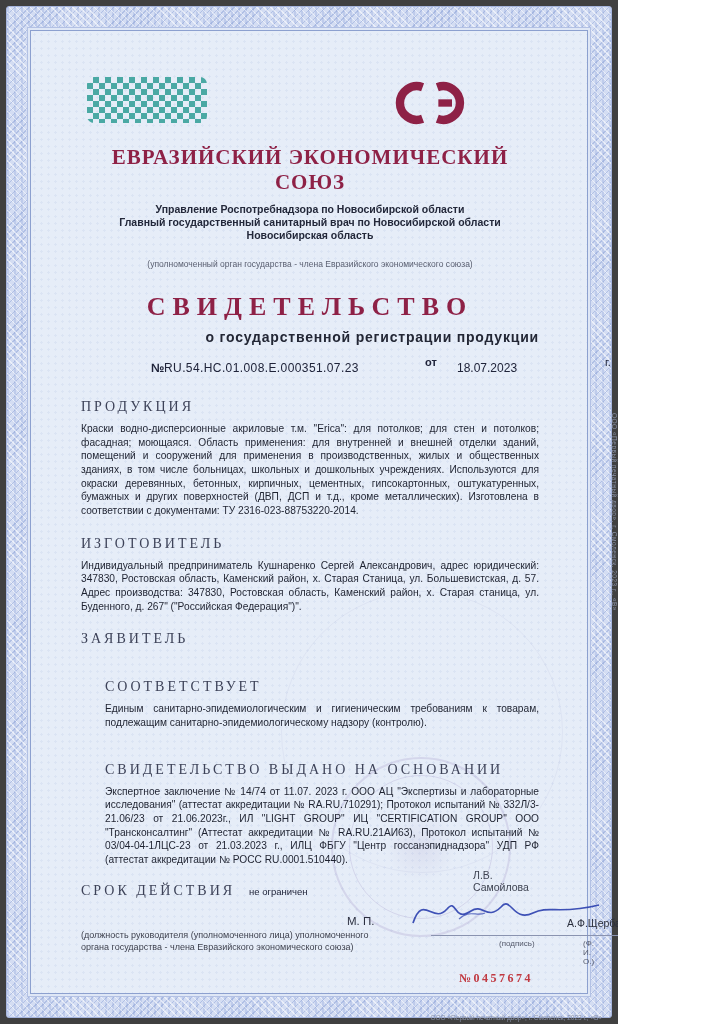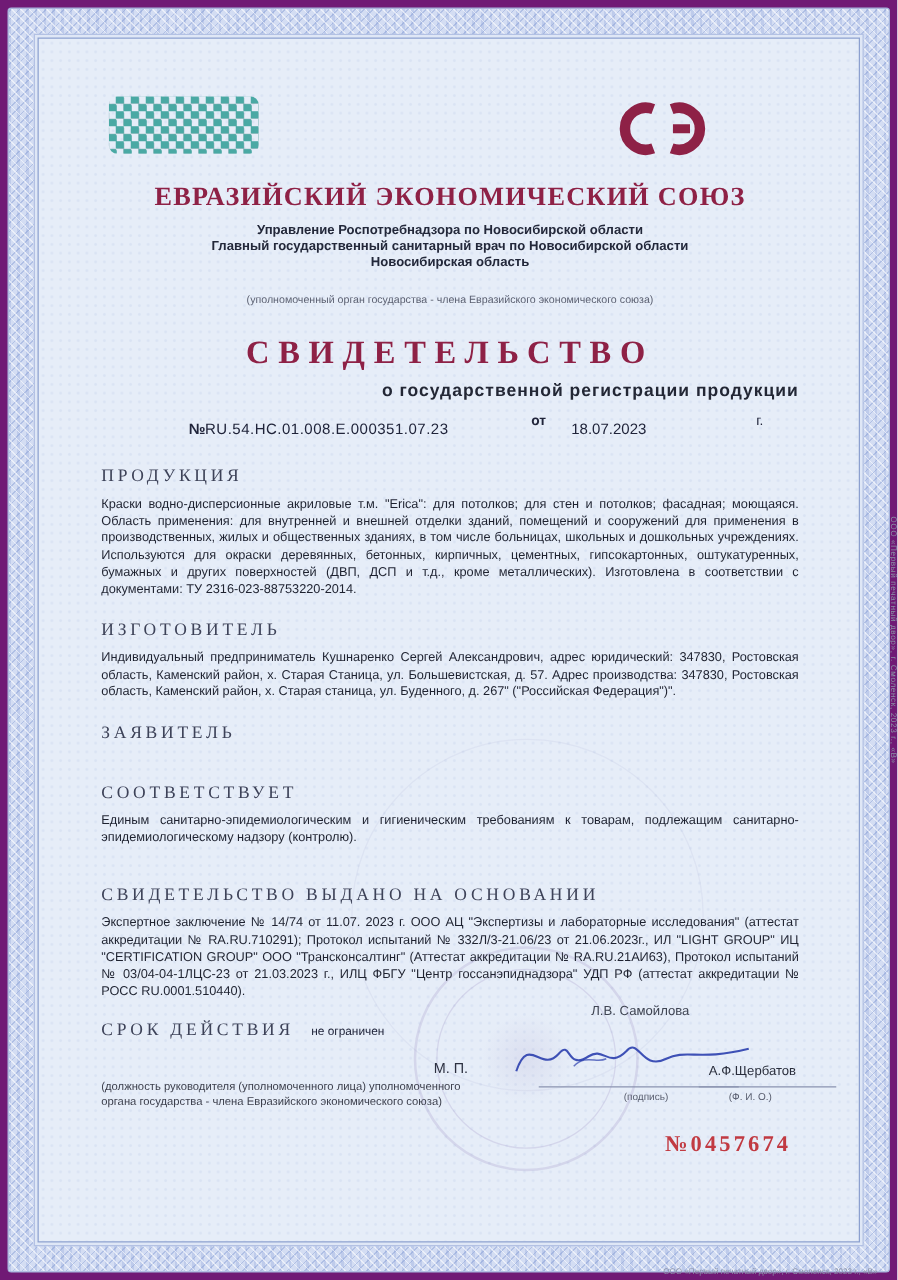--- a/index.html
+++ b/index.html
@@ -1,18 +1,18 @@
 <!DOCTYPE html>
 <html><head>
 <meta charset="utf-8">
 <style>
   html,body{margin:0;padding:0;background:#fff;}
   .page{
-    position:relative;width:718px;height:1024px;overflow:hidden;
-    background:#701a75;font-family:"Liberation Sans",sans-serif;color:#1e2230;
+    position:relative;width:618px;height:1024px;overflow:hidden;
+    background:#404040;font-family:"Liberation Sans",sans-serif;color:#1e2230;
   }
   
   .band{
     position:absolute;inset:6px;border-radius:3px;border:1px solid #a6b5dd;
     background:
       repeating-linear-gradient(45deg, rgba(255,255,255,.55) 0 1px, rgba(255,255,255,0) 1px 5px),
       repeating-linear-gradient(-45deg, rgba(133,156,212,.45) 0 1px, rgba(133,156,212,0) 1px 5px),
       repeating-linear-gradient(90deg, rgba(160,178,224,.35) 0 2px, rgba(220,228,246,.35) 2px 7px),
       #cfd9f1;
   }
@@ -50,21 +50,21 @@
   }
   
   .numrow{position:relative;height:20px;margin-top:16px;font-size:12px;color:#20243a;}
   .numrow .no{position:absolute;left:70px;font-weight:bold;}
   .numrow .val{position:absolute;left:83px;letter-spacing:.4px;}
   .numrow .ot{position:absolute;left:344px;top:-5px;font-size:11px;font-weight:bold;}
   .numrow .date{position:absolute;left:376px;}
   .numrow .g{position:absolute;left:524px;top:-5px;font-size:11px;}
   
   .section{margin-top:18px;}
-  .section.gap-lg{margin-top:32px;}
+  .section.gap-lg{margin-top:32px;margin-left:24px;}
   .sec-title{
     font-family:"Liberation Serif",serif;font-size:14px;letter-spacing:3px;
     color:#3d4258;font-weight:normal;margin:0;
   }
   .sec-body{
     margin:7px 0 0;font-size:10.2px;line-height:1.34;color:#1e2230;text-align:justify;
   }
   
   .sign-area{position:relative;height:150px;margin-top:16px;}
   .validity-label{position:absolute;left:0;top:0;}
@@ -73,21 +73,21 @@
   .sig-svg{position:absolute;left:318px;top:-4px;}
   .mp{position:absolute;left:266px;top:32px;font-size:11.5px;color:#2c3040;}
   .sig-line{position:absolute;left:350px;top:52px;width:160px;border-bottom:1px solid #8a93b0;}
   .sig-caption{position:absolute;left:390px;top:56px;font-size:8px;color:#565b6c;margin-left:28px;}
   .scherbatov{position:absolute;left:486px;top:34px;font-size:10.5px;color:#2a2e3c;}
   .fio-line{position:absolute;left:478px;top:52px;width:110px;border-bottom:1px solid #8a93b0;}
   .fio-caption{position:absolute;left:502px;top:56px;font-size:8px;color:#565b6c;}
   .pos-note{position:absolute;left:0;top:46px;width:300px;font-size:9px;line-height:1.35;color:#3c3f4c;}
   .serial{
     position:absolute;right:6px;top:88px;font-family:"Liberation Serif",serif;
-    font-size:18px;font-weight:bold;letter-spacing:2.5px;color:#c13a42;
+    font-size:12px;font-weight:bold;letter-spacing:2.5px;color:#c13a42;
   }
   
   .watermark{
     position:absolute;left:300px;top:726px;width:176px;height:176px;border-radius:50%;
     border:2px solid rgba(120,95,165,.16);pointer-events:none;
   }
   .watermark::before{
     content:"";position:absolute;inset:16px;border-radius:50%;
     border:1px solid rgba(120,95,165,.16);
   }

